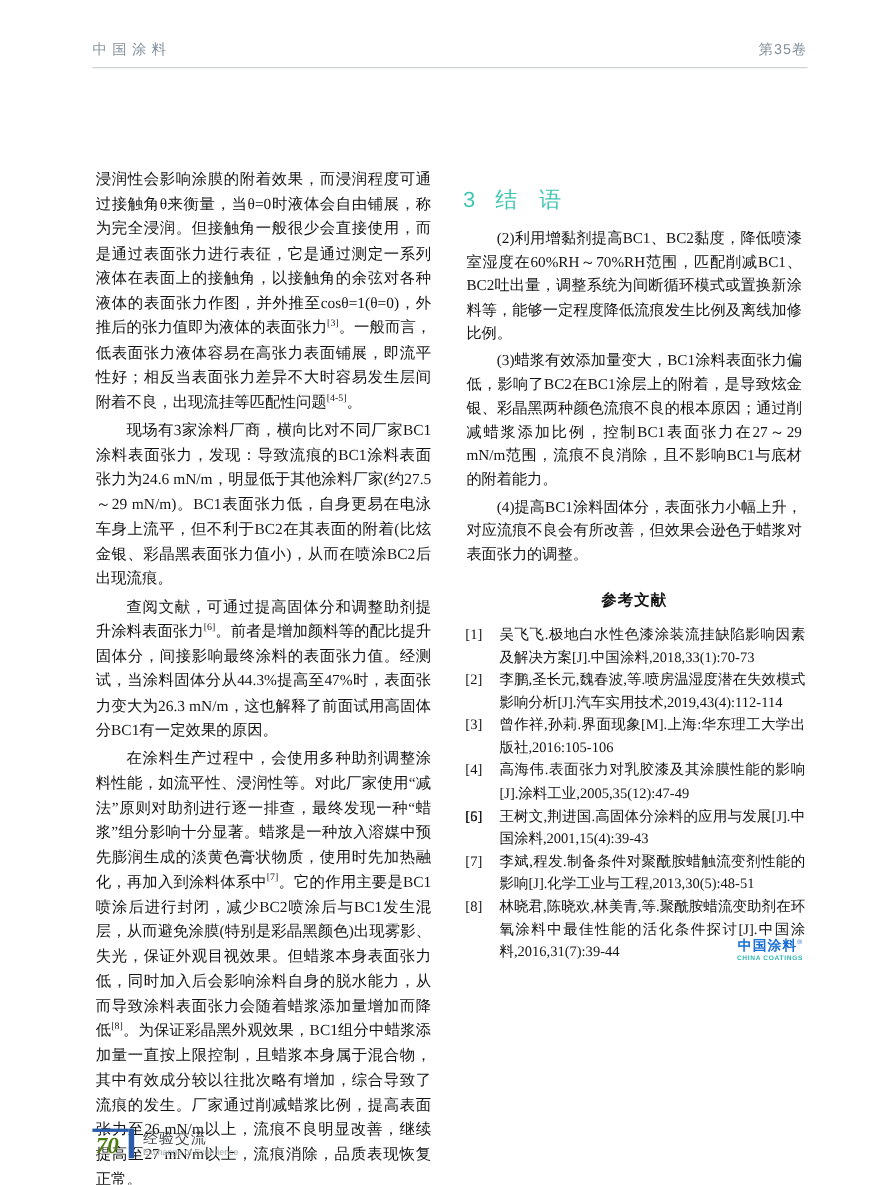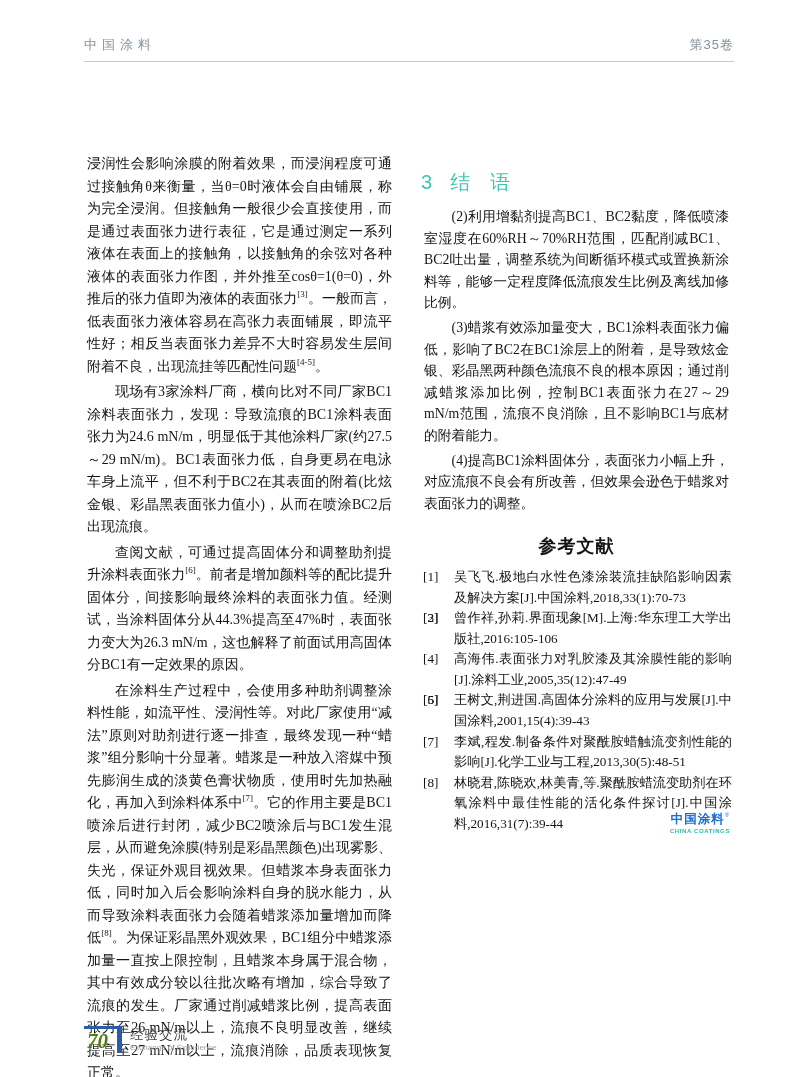--- a/index.html
+++ b/index.html
@@ -27,21 +27,21 @@
   p.para.indent{text-indent:2em;}
   sup.cite{font-size:9px;line-height:0;vertical-align:super;}
   
   .section-heading{
     color:#3fc6b2;font-family:"Liberation Sans","DejaVu Sans",sans-serif;
     font-size:20px;font-weight:400;margin:20px 0 12px 0;
     display:flex;gap:18px;text-align:left;line-height:24px;
   }
   
   .refs-title{
-    text-align:center;font-weight:bold;font-size:18px;
+    text-align:center;font-weight:bold;font-size:14px;
     margin:22px 0 9px 0;letter-spacing:1px;
   }
   .refs{position:relative;}
   .ref-item{
     position:relative;padding-left:33px;font-size:13.2px;line-height:20.6px;
     text-align:justify;margin:0;
   }
   .ref-marker{position:absolute;left:2px;top:0;}
   
   .brand-logo{
@@ -94,21 +94,21 @@
     <div>
         <p class="para indent">(2)利用增黏剂提高BC1、BC2黏度，降低喷漆室湿度在60%RH～70%RH范围，匹配削减BC1、BC2吐出量，调整系统为间断循环模式或置换新涂料等，能够一定程度降低流痕发生比例及离线加修比例。</p>
         <p class="para indent">(3)蜡浆有效添加量变大，BC1涂料表面张力偏低，影响了BC2在BC1涂层上的附着，是导致炫金银、彩晶黑两种颜色流痕不良的根本原因；通过削减蜡浆添加比例，控制BC1表面张力在27～29 mN/m范围，流痕不良消除，且不影响BC1与底材的附着能力。</p>
         <p class="para indent">(4)提高BC1涂料固体分，表面张力小幅上升，对应流痕不良会有所改善，但效果会逊色于蜡浆对表面张力的调整。</p>
       </div>
 
     <div class="refs-title">参考文献</div>
 
     <div class="refs">
       <div class="ref-item"><span class="ref-marker">[1]</span><span>吴飞飞.极地白水性色漆涂装流挂缺陷影响因素及解决方案[J].中国涂料,2018,33(1):70-73</span></div>
-        <div class="ref-item"><span class="ref-marker">[2]</span></div>
+        <div class="ref-item"><span class="ref-marker">[2]</span><span>李鹏,圣长元,魏春波,等.喷房温湿度潜在失效模式影响分析[J].汽车实用技术,2019,43(4):112-114</span></div>
         <div class="ref-item"><span class="ref-marker">[3]</span><span>曾作祥,孙莉.界面现象[M].上海:华东理工大学出版社,2016:105-106</span></div>
         <div class="ref-item"><span class="ref-marker">[4]</span><span>高海伟.表面张力对乳胶漆及其涂膜性能的影响[J].涂料工业,2005,35(12):47-49</span></div>
         <div class="ref-item"><span class="ref-marker">[5]</span></div>
         <div class="ref-item"><span class="ref-marker">[6]</span><span>王树文,荆进国.高固体分涂料的应用与发展[J].中国涂料,2001,15(4):39-43</span></div>
         <div class="ref-item"><span class="ref-marker">[7]</span><span>李斌,程发.制备条件对聚酰胺蜡触流变剂性能的影响[J].化学工业与工程,2013,30(5):48-51</span></div>
         <div class="ref-item"><span class="ref-marker">[8]</span><span>林晓君,陈晓欢,林美青,等.聚酰胺蜡流变助剂在环氧涂料中最佳性能的活化条件探讨[J].中国涂料,2016,31(7):39-44</span></div>
         <div class="brand-logo">
         <div><span class="logo-name">中国涂料</span><span class="logo-mark">®</span></div>
         <div class="logo-sub">CHINA COATINGS</div>
       </div>

